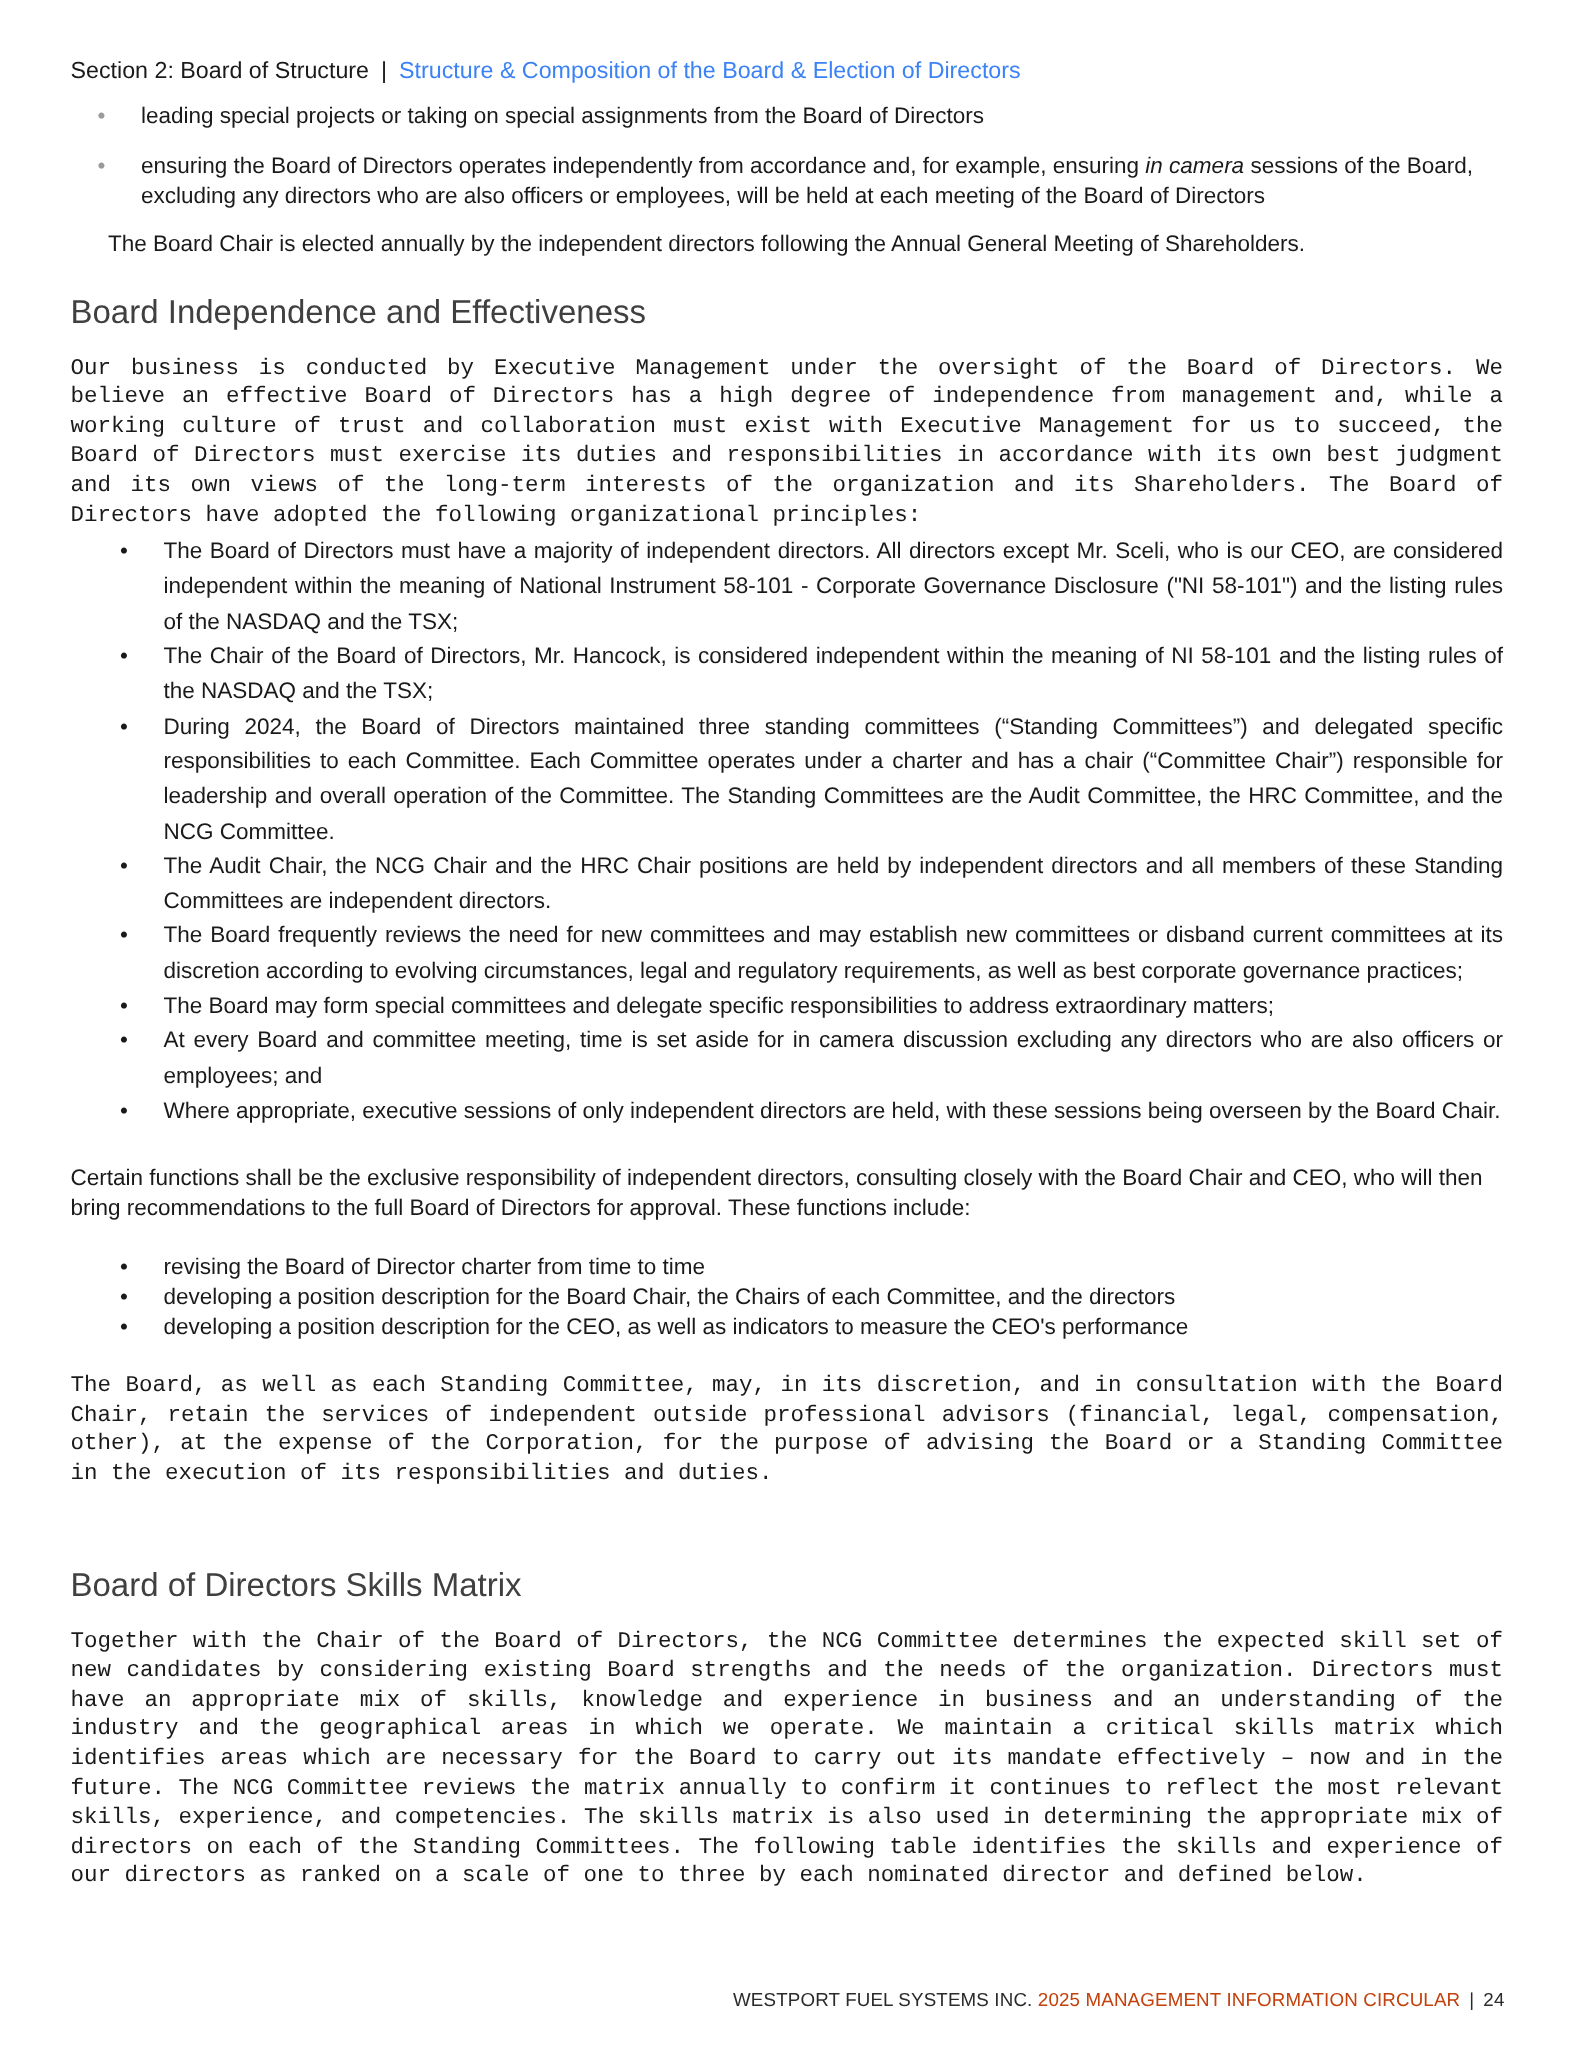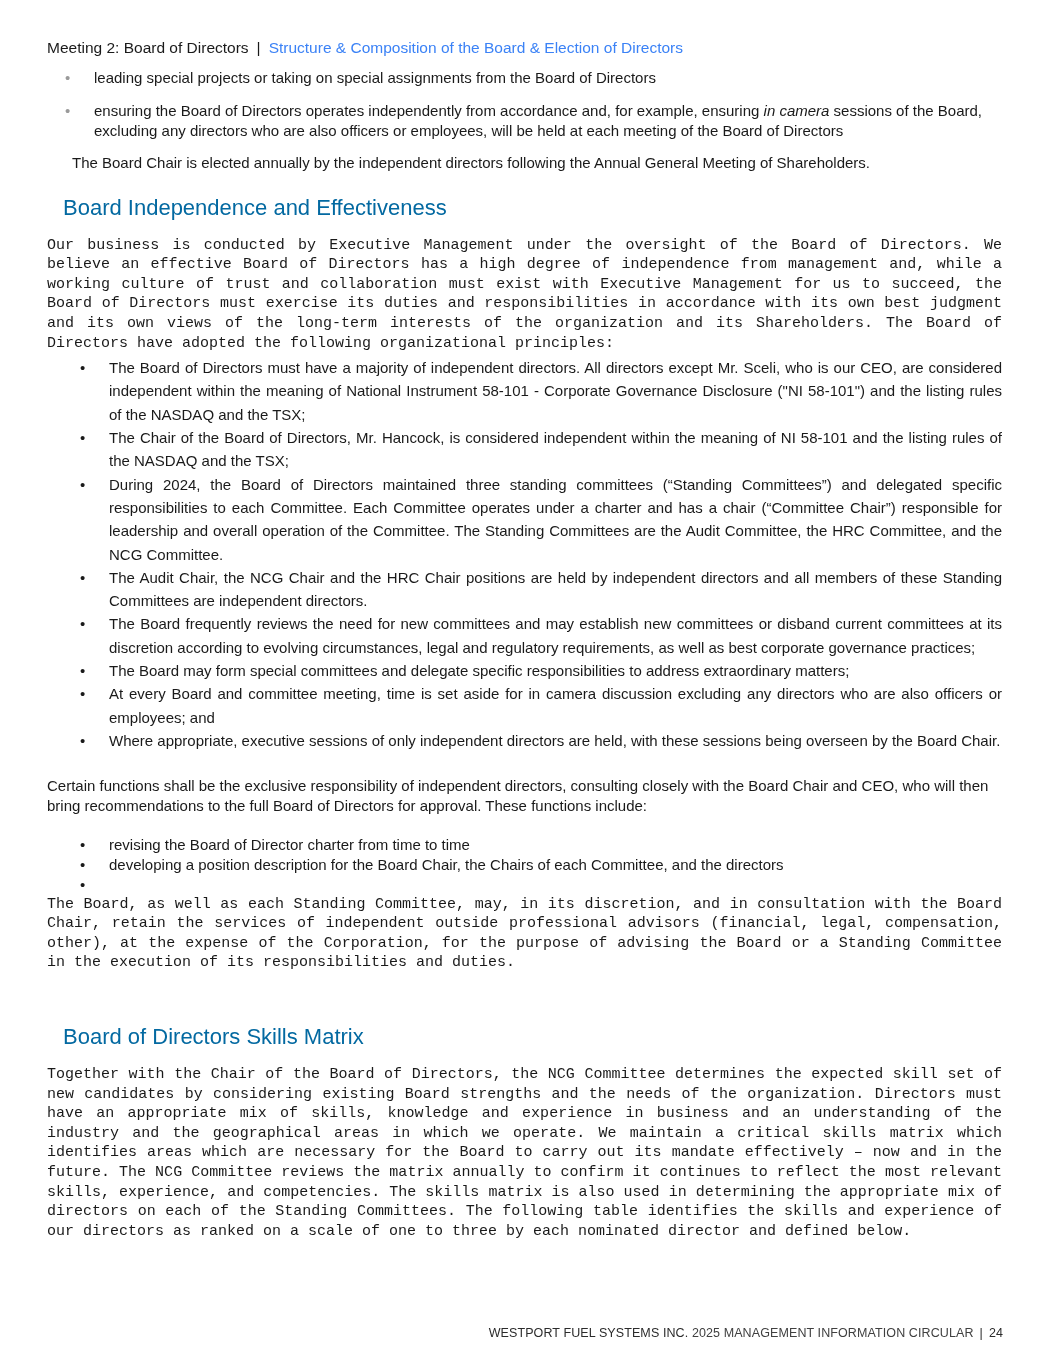--- a/index.html
+++ b/index.html
@@ -10,36 +10,36 @@
   }
   .page { position: absolute; left: 47px; top: 38px; width: 955px; }
   .hdr { font-size: 15.5px; line-height: 20px; margin-bottom: 10px; }
   .hdr .sep { margin: 0 8px; }
   .hdr .sub { color: #3b82f6; }
   ul { margin: 0; padding: 0; list-style: none; }
   .top-list li { position: relative; padding-left: 47px; line-height: 20px; margin-bottom: 13px; }
   .top-list li .b { position: absolute; left: 18px; top: 0; color: #9a9a9a; }
   .p { line-height: 19.6px; margin: 0; }
   .justify { text-align: justify; font-family: Liberation Mono, monospace; }
-  h2 { font-weight: normal; font-size: 22px; margin: 16px; line-height: 28px; color: #0369a1; }
+  h2 { font-weight: normal; font-size: 22px; margin: 0; line-height: 28px; color: #404040; }
   .prin li { position: relative; padding-left: 62px; line-height: 23.3px; margin-bottom: 0; text-align: justify; }
   .prin li .b { position: absolute; left: 33px; top: 0; }
   .fn li { position: relative; padding-left: 62px; line-height: 19.6px; }
   .fn li .b { position: absolute; left: 33px; top: 0; }
   .footer { position: absolute; right: 52px; top: 1326px; font-size: 12.5px; color: #2b2b2b; letter-spacing: 0.1px; }
-  .footer .blue { color: #404040; text-align: center; }
+  .footer .blue { color: #c2410c; text-align: center; }
   .footer .bar { margin: 0 6px; }
 </style>
 </head>
 <body>
 
 <div class="page">
 
   <div class="hdr">
-    <span>Meeting 2: Board of Directors</span><span class="sep">|</span><span class="sub">Structure &amp; Composition of the Board &amp; Election of Directors</span>
+    <span>Section 2: Board of Structure</span><span class="sep">|</span><span class="sub">Structure &amp; Composition of the Board &amp; Election of Directors</span>
   </div>
 
   <ul class="top-list">
     <li>
       <span class="b">•</span>
       <span>leading special projects or taking on special assignments from the Board of Directors</span>
     </li>
     <li style="margin-bottom:12px;">
       <span class="b">•</span>
       <span>ensuring the Board of Directors operates independently from accordance and, for example, ensuring </span><em>in camera</em><span> sessions of the Board, excluding any directors who are also officers or employees, will be held at each meeting of the Board of Directors</span>
@@ -61,21 +61,21 @@
     <li><span class="b">•</span><span>The Board may form special committees and delegate specific responsibilities to address extraordinary matters;</span></li>
     <li><span class="b">•</span><span>At every Board and committee meeting, time is set aside for in camera discussion excluding any directors who are also officers or employees; and</span></li>
     <li><span class="b">•</span><span>Where appropriate, executive sessions of only independent directors are held, with these sessions being overseen by the Board Chair.</span></li>
   </ul>
 
   <p class="p" style="margin-bottom:20px;">Certain functions shall be the exclusive responsibility of independent directors, consulting closely with the Board Chair and CEO, who will then bring recommendations to the full Board of Directors for approval. These functions include:</p>
 
   <ul class="fn" style="margin-bottom:20px;">
     <li><span class="b">•</span><span>revising the Board of Director charter from time to time</span></li>
     <li><span class="b">•</span><span>developing a position description for the Board Chair, the Chairs of each Committee, and the directors</span></li>
-    <li><span class="b">•</span></li>
+    <li><span class="b">•</span><span>developing a position description for the CEO, as well as indicators to measure the CEO's performance</span></li>
   </ul>
 
   <p class="p justify" style="margin-bottom:50px;">The Board, as well as each Standing Committee, may, in its discretion, and in consultation with the Board Chair, retain the services of independent outside professional advisors (financial, legal, compensation, other), at the expense of the Corporation, for the purpose of advising the Board or a Standing Committee in the execution of its responsibilities and duties.</p>
 
   <h2 style="margin-bottom:14px;">Board of Directors Skills Matrix</h2>
 
   <p class="p justify">Together with the Chair of the Board of Directors, the NCG Committee determines the expected skill set of new candidates by considering existing Board strengths and the needs of the organization. Directors must have an appropriate mix of skills, knowledge and experience in business and an understanding of the industry and the geographical areas in which we operate. We maintain a critical skills matrix which identifies areas which are necessary for the Board to carry out its mandate effectively – now and in the future. The NCG Committee reviews the matrix annually to confirm it continues to reflect the most relevant skills, experience, and competencies. The skills matrix is also used in determining the appropriate mix of directors on each of the Standing Committees. The following table identifies the skills and experience of our directors as ranked on a scale of one to three by each nominated director and defined below.</p>
 </div>
 
 <div class="footer">

